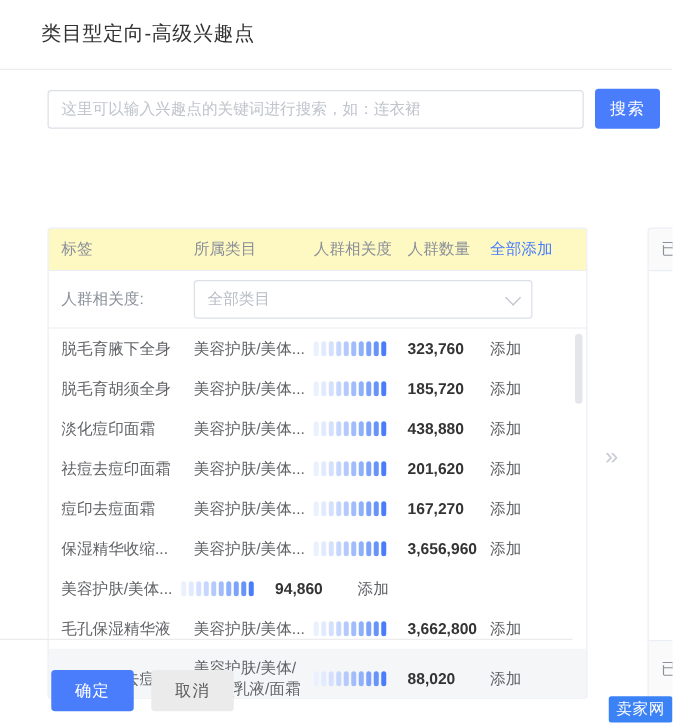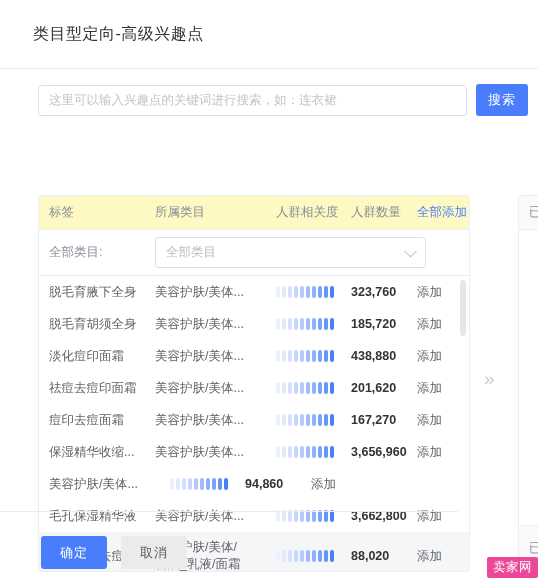--- a/index.html
+++ b/index.html
@@ -12,21 +12,21 @@
     background: #ffffff;
     font-family: "Liberation Sans", "DejaVu Sans", sans-serif;
     font-size: 13px;
     color: #666666;
     overflow: hidden;
     position: relative;
   }
 
   
   .dlg-header {
-    height: 69px;
+    height: 56px;
     box-sizing: border-box;
     border-bottom: 1px solid #ececec;
     display: flex;
     align-items: center;
     padding-left: 33px;
   }
   .dlg-title {
     font-size: 16px;
     color: #333333;
     letter-spacing: .5px;
@@ -94,21 +94,21 @@
     height: 34px;
     background: #fef9c3;
     border-bottom: 1px solid #ebeef5;
     font-size: 12.5px;
     color: #8a8f99;
     padding-left: 10px;
     box-sizing: border-box;
   }
   .c-tag    { width: 106px; flex: none; }
   .c-cat    { width: 96px;  flex: none; }
-  .c-rel    { width: 75px;  flex: none; margin-left: 25px; }
+  .c-rel    { width: 75px;  flex: none; }
   .c-num    { width: 66px;  flex: none; }
   .c-act    { width: 60px;  flex: none; }
   .tbl-head .c-act {
     color: #4a7dfc;
     cursor: pointer;
   }
 
   
   .filter-row {
     display: flex;
@@ -301,21 +301,21 @@
   
   .watermark {
     position: absolute;
     right: 0px;
     top: 557px;
     display: flex;
     align-items: center;
     gap: 8px;
   }
   .wm-badge {
-    background: #ec4899;
+    background: #3b82f6;
     color: #ffffff;
     font-size: 12.5px;
     padding: 2px 6px;
     border-radius: 2px;
     letter-spacing: .5px;
   }
   .wm-url {
     color: #f8a9a9;
     font-size: 13px;
     letter-spacing: .3px;
@@ -339,21 +339,21 @@
 
     <div class="tbl-head">
       <div class="c-tag">标签</div>
       <div class="c-cat">所属类目</div>
       <div class="c-rel">人群相关度</div>
       <div class="c-num">人群数量</div>
       <div class="c-act">全部添加</div>
     </div>
 
     <div class="filter-row">
-      <div class="filter-label">全部类目:</div>
+      <div class="filter-label">人群相关度:</div>
       <div class="select-box">
         <span>全部类目</span>
         <span class="chev"></span>
       </div>
     </div>
 
     <div class="rows-wrap">
       <div id="rows-host">
           <div class="row">
             <div class="c-tag cell-tag">脱毛育腋下全身</div>

